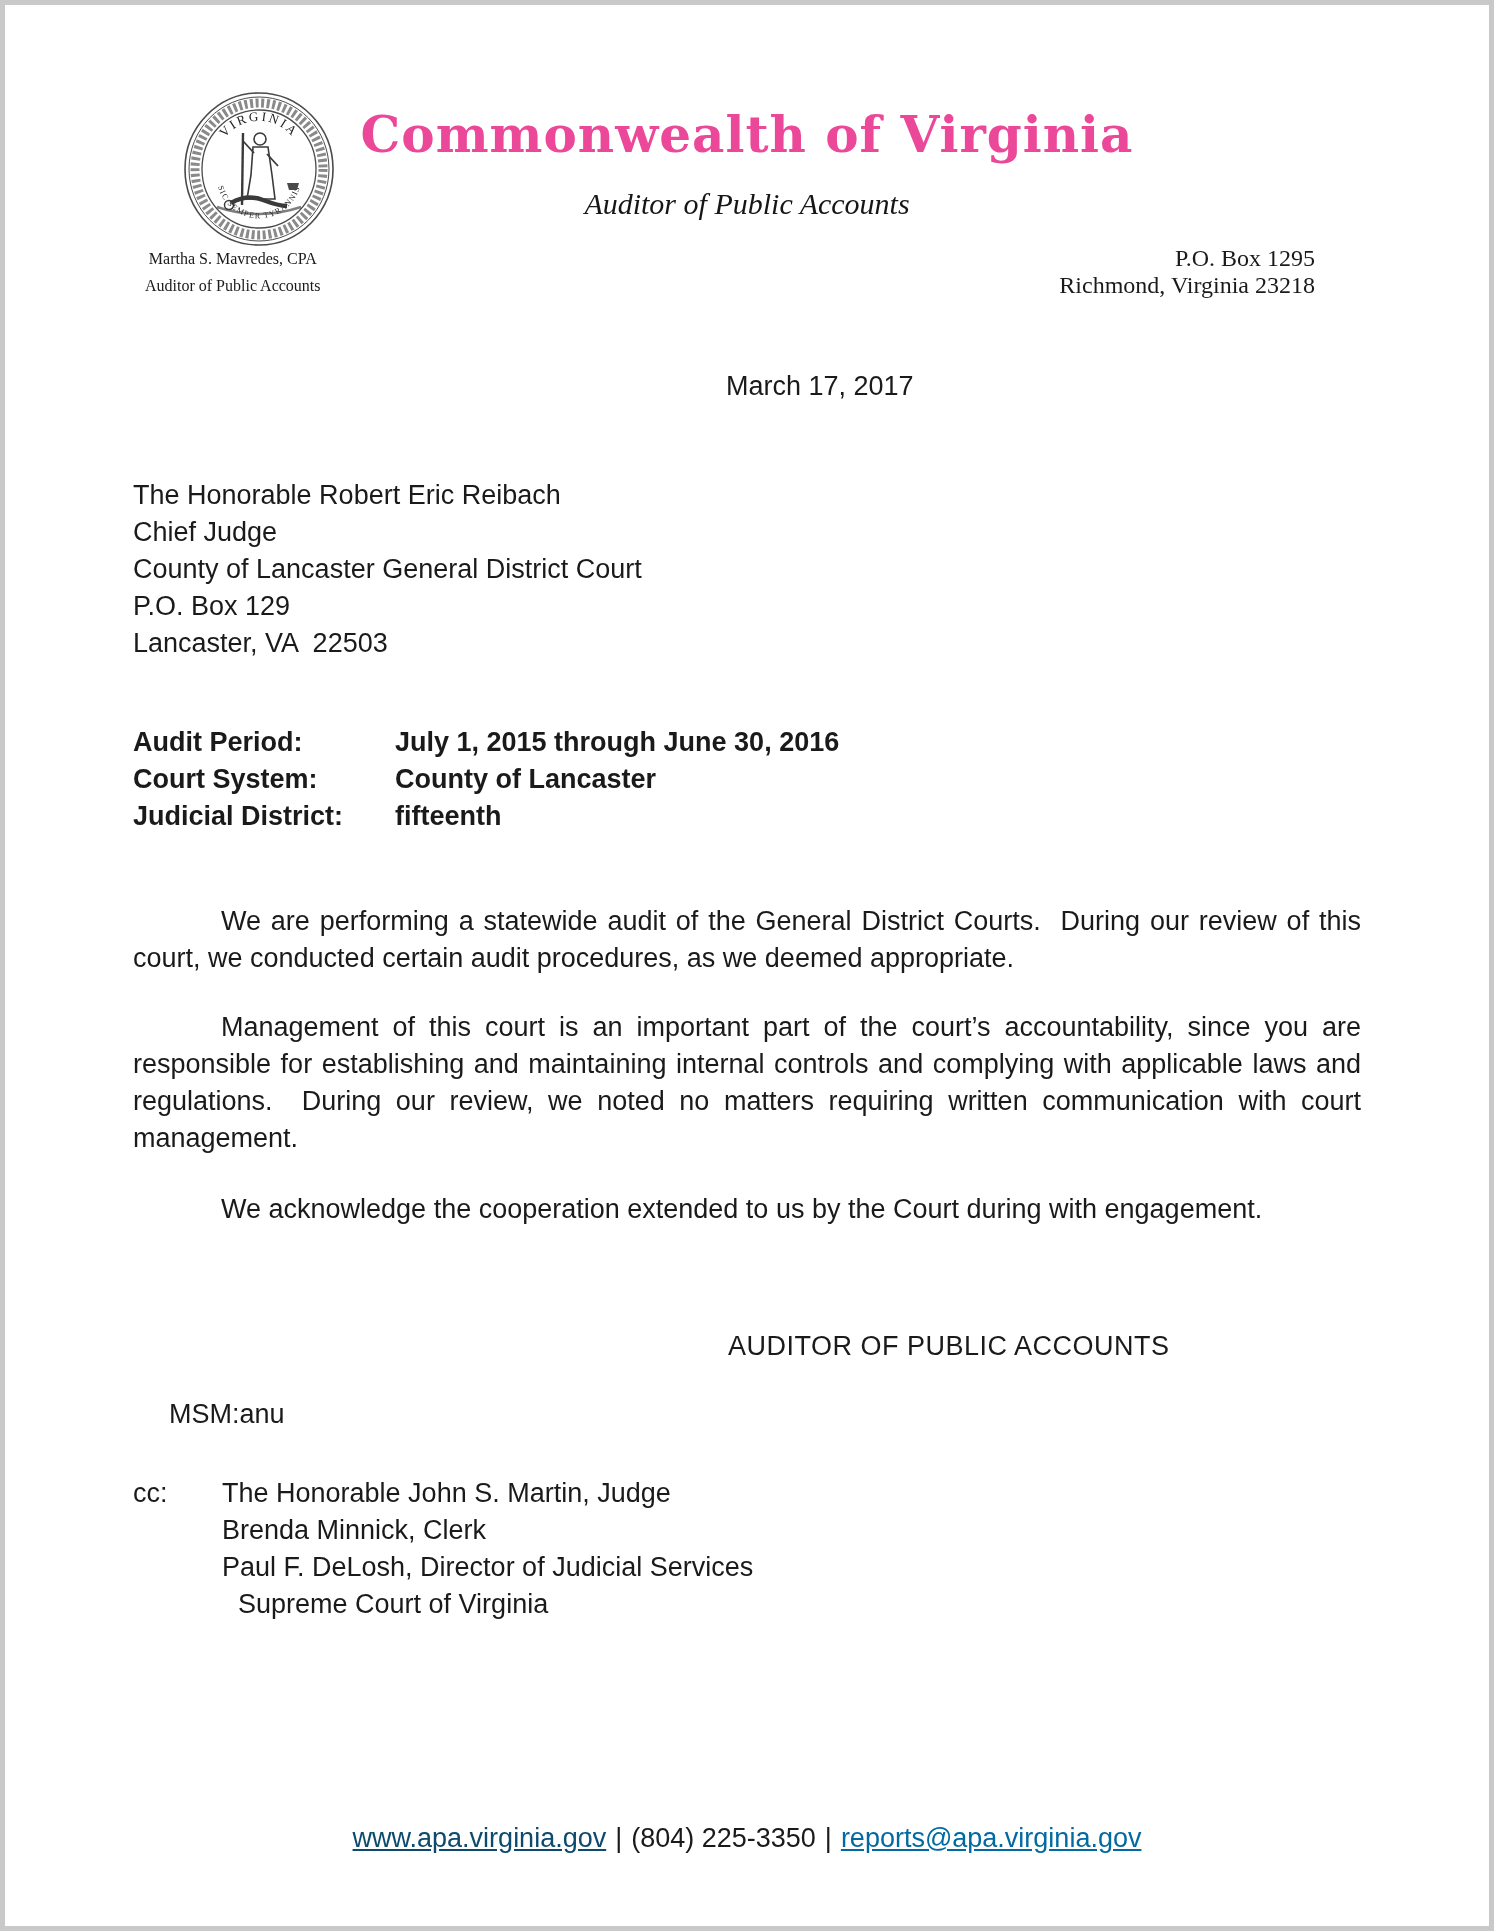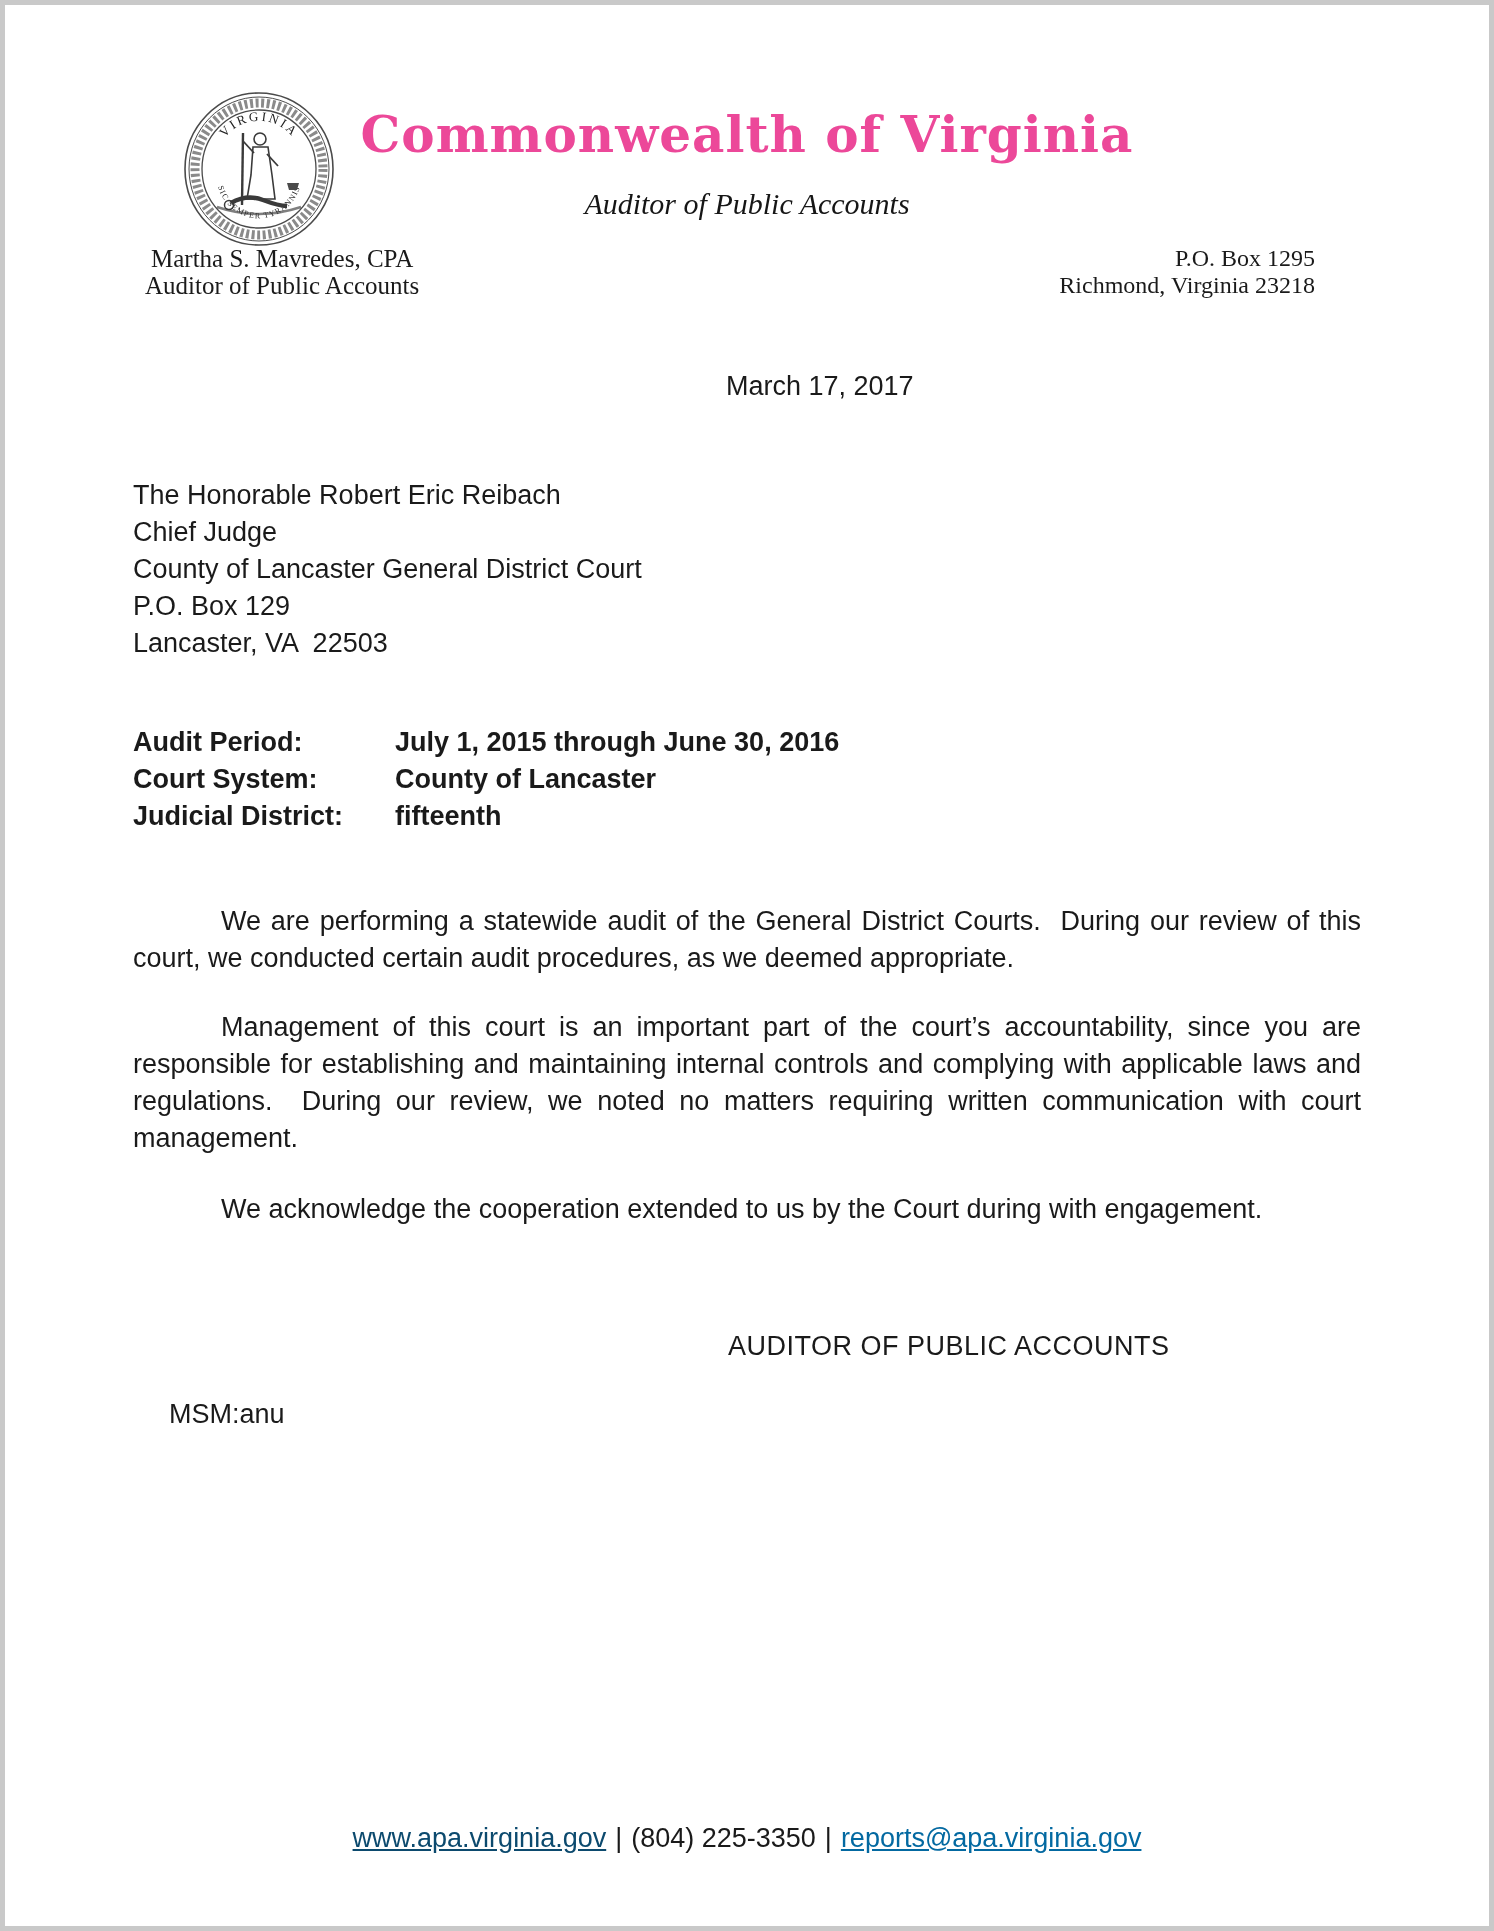--- a/index.html
+++ b/index.html
@@ -37,21 +37,21 @@
     position:absolute; left:0; right:0; top:182px;
     text-align:center;
     font-family:"Liberation Serif", serif;
     font-style:italic;
     font-size:30px;
     color:#161616;
   }
   .official {
     position:absolute; left:140px; top:240px;
     font-family:"Liberation Serif", serif;
-    font-size:25px; line-height:27px;
+    font-size:16px; line-height:27px;
     text-align:center;
   }
   .addr {
     position:absolute; right:174px; top:240px;
     font-family:"Liberation Serif", serif;
     font-size:24px; line-height:27px;
     text-align:right;
   }
 
   
@@ -171,18 +171,27 @@
   </div>
 
   <div class="para p1">We are performing a statewide audit of the General District Courts.  During our review of this court, we conducted certain audit procedures, as we deemed appropriate.</div>
   <div class="para p2">Management of this court is an important part of the court’s accountability, since you are responsible for establishing and maintaining internal controls and complying with applicable laws and regulations.  During our review, we noted no matters requiring written communication with court management.</div>
   <div class="para p3">We acknowledge the cooperation extended to us by the Court during with engagement.</div>
 
   <div class="signature line">AUDITOR OF PUBLIC ACCOUNTS</div>
 
   <div class="ref line">MSM:anu</div>
 
+  <div class="cc">
+    <div class="cc-label line">cc:</div>
+    <div>
+      <div class="line">The Honorable John S. Martin, Judge</div>
+      <div class="line">Brenda Minnick, Clerk</div>
+      <div class="line">Paul F. DeLosh, Director of Judicial Services</div>
+      <div class="line cc-extra">Supreme Court of Virginia</div>
+    </div>
+  </div>
 
   <div class="footer">
     <a class="link" style="color: #0c4a6e;">www.apa.virginia.gov</a><span class="sep">|</span><span>(804) 225-3350</span><span class="sep">|</span><a class="link" style="color: #0369a1;">reports@apa.virginia.gov</a>
   </div>
 
 </div>
 
 </body></html>

